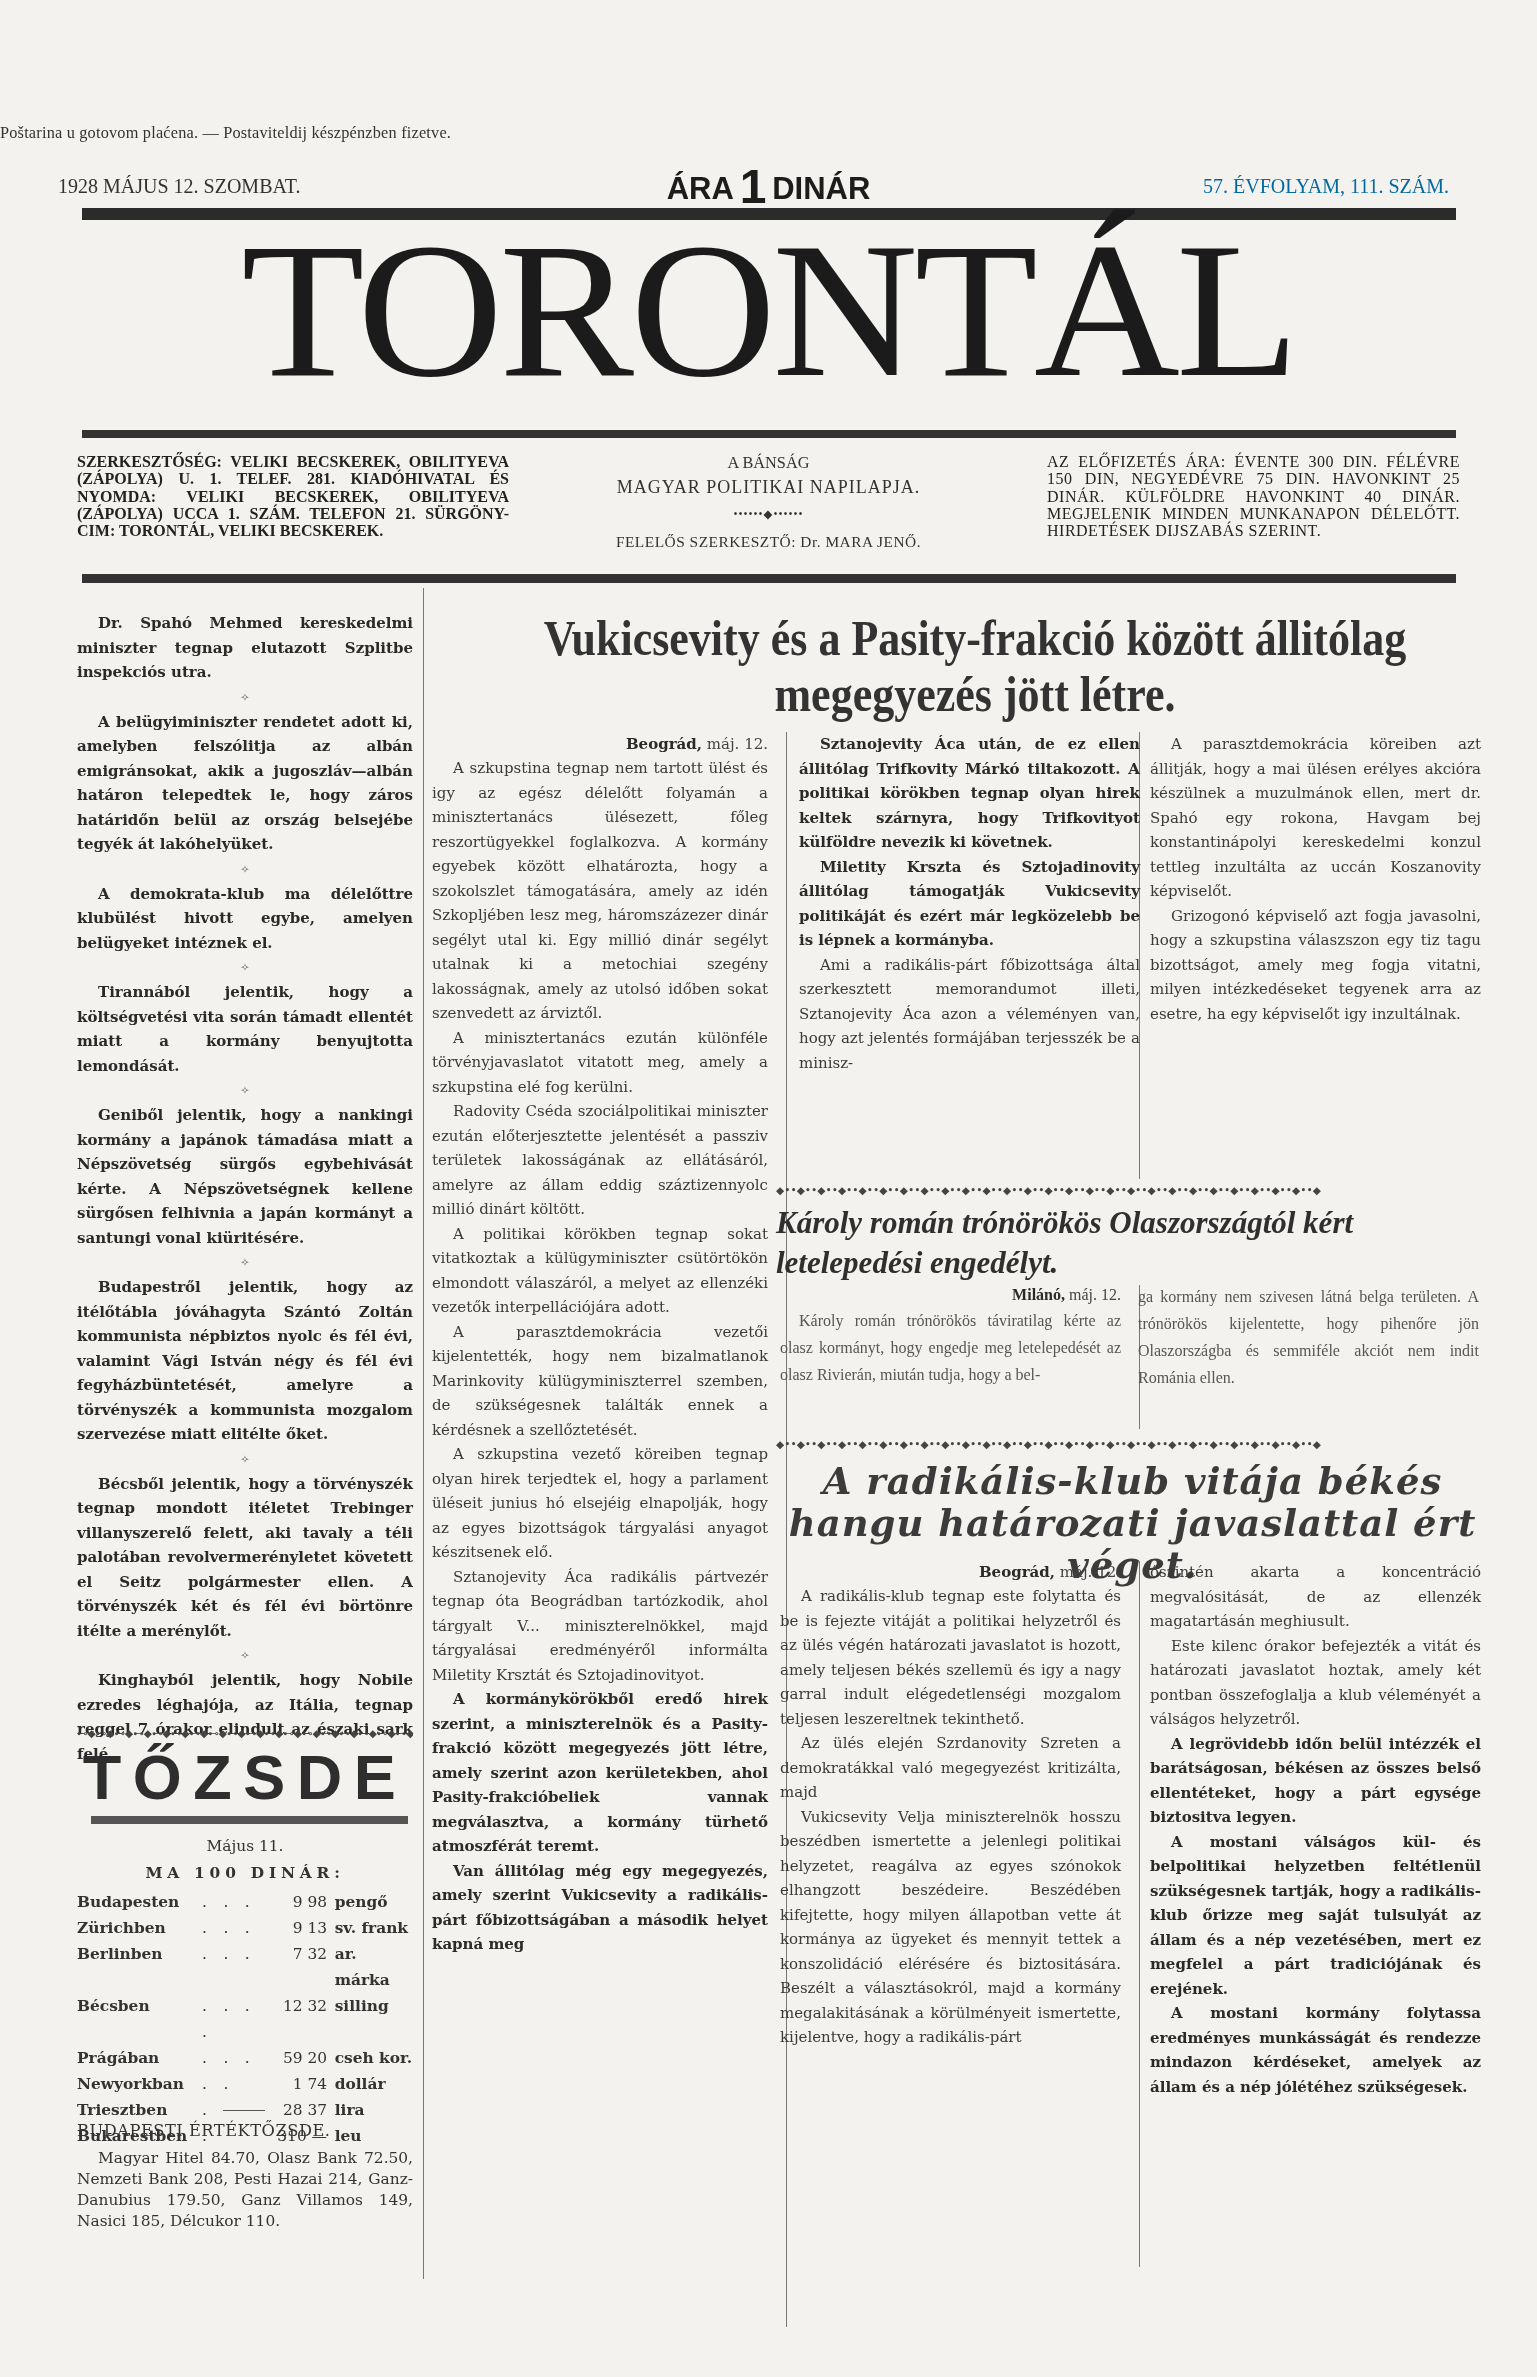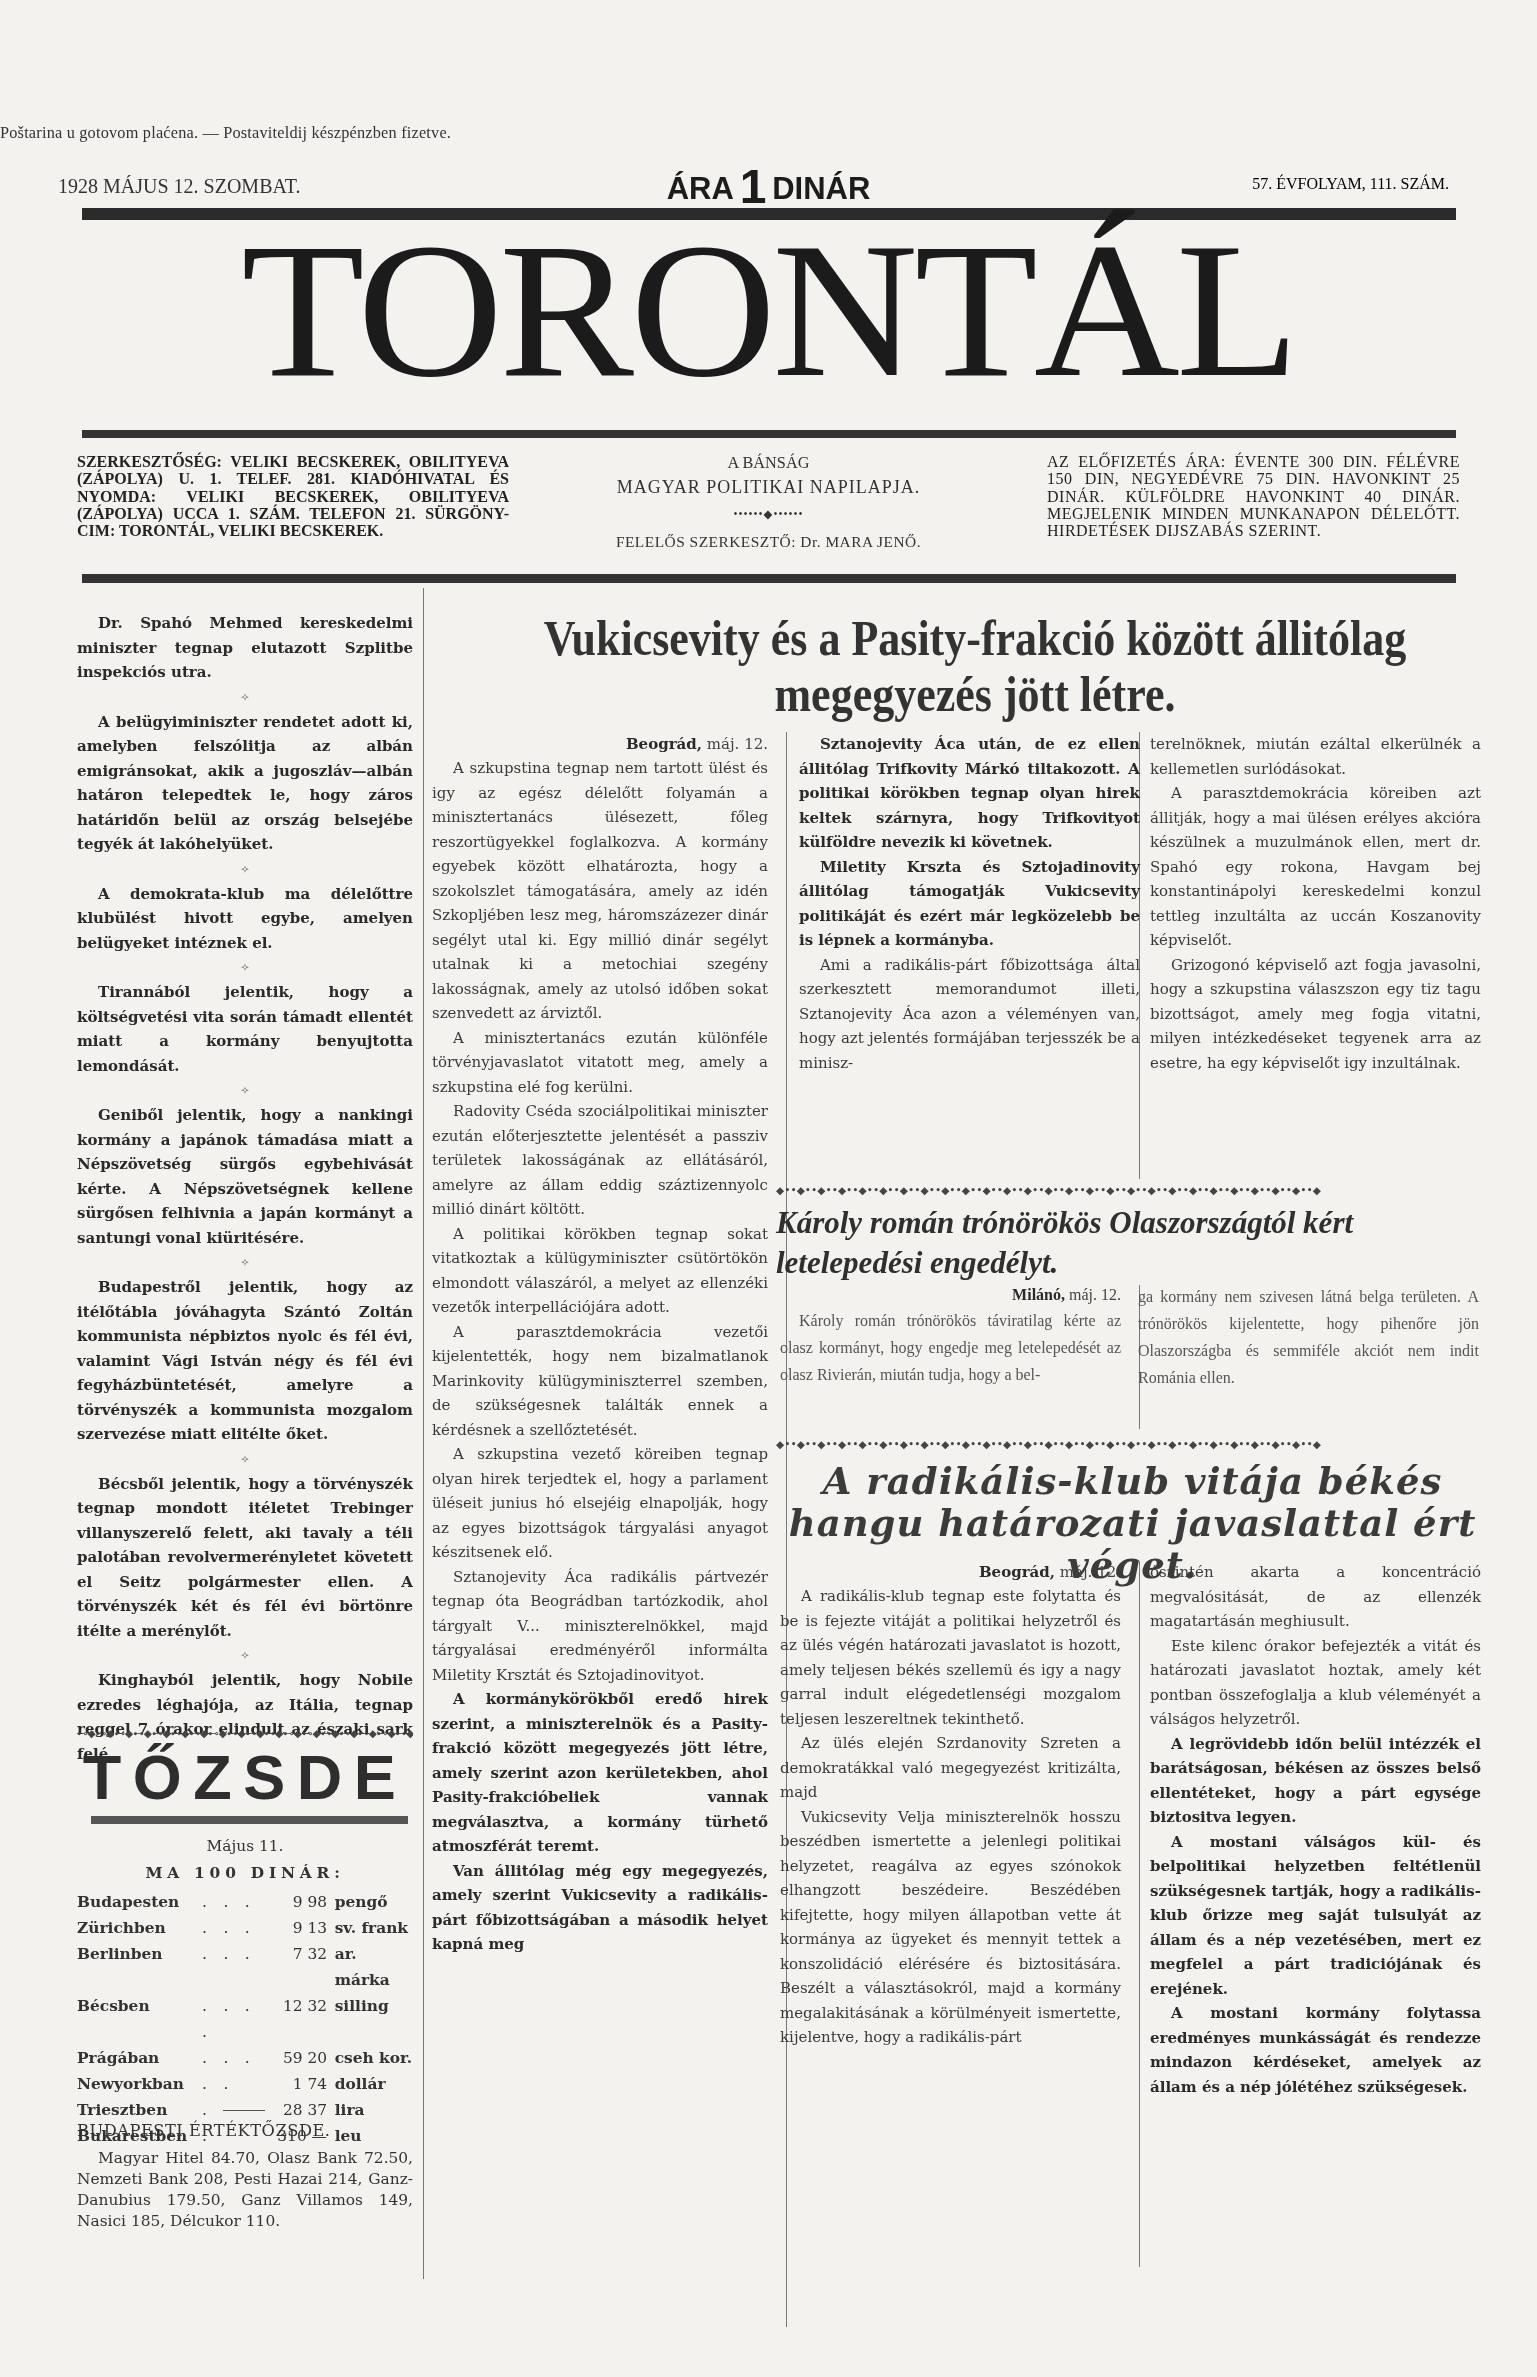--- a/index.html
+++ b/index.html
@@ -8,21 +8,21 @@
     background: #f3f2ee;
     font-family: "DejaVu Serif", "Liberation Serif", serif;
     color: #2a2a2a;
     position: relative;
   }
   .abs { position: absolute; }
   .postal { top: 123px; left: 0; width: 1537px; text-align: left; font-family: "Liberation Serif", serif; font-size: 16.3px; color: #333; letter-spacing: 0.2px; }
   .dateline { top: 175px; left: 58px; font-family: "Liberation Serif", serif; font-size: 20px; color: #333; }
   .price { top: 159px; left: 0; width: 1537px; text-align: center; font-family: "Liberation Sans", sans-serif; font-weight: bold; font-size: 31px; color: #1c1c1c; }
   .price .big { font-size: 48px; vertical-align: -3.8px; margin: 0 5.8px; }
-  .volume { top: 175px; right: 88px; font-family: "Liberation Serif", serif; font-size: 16px; color: #000000; margin-left: 45px; }
+  .volume { top: 175px; right: 88px; font-family: "Liberation Serif", serif; font-size: 20px; color: #0369a1; margin-left: 45px; }
   .rule-thick { left: 82px; width: 1374px; height: 11.5px; background: #2b2b2b; }
   .masthead { top: 209px; left: 0; width: 1537px; text-align: center; font-family: "Liberation Serif", serif; font-size: 202px; line-height: 202px; letter-spacing: -3.8px; color: #1b1b1b; transform: scaleY(0.95); }
   .mast-rule { left: 82px; width: 1374px; height: 7.7px; background: #333; }
   .info-left { top: 453px; left: 77px; width: 432px; font-family: "Liberation Serif", serif; font-weight: bold; font-size: 16px; line-height: 17.3px; color: #222; text-align: justify; }
   .info-center { top: 453px; left: 538px; width: 461px; text-align: center; font-family: "Liberation Serif", serif; font-size: 16.3px; color: #333; }
   .info-center .l1 { font-size: 16.3px; }
   .info-center .l2 { font-size: 18px; margin-top: 3.8px; letter-spacing: 1px; }
   .info-center .orn { margin: 9.6px 0 11.5px; font-size: 11.5px; letter-spacing: 1px; }
   .info-center .l3 { font-size: 15.4px; letter-spacing: 0.5px; }
   .info-right { top: 453px; left: 1047px; width: 413px; font-family: "Liberation Serif", serif; font-size: 16px; line-height: 17.3px; color: #222; text-align: justify; letter-spacing: 0.5px; }
@@ -185,21 +185,20 @@
       <p class="bold">A kormánykörökből eredő hirek szerint, a miniszterelnök és a Pasity-frakció között megegyezés jött létre, amely szerint azon kerületekben, ahol Pasity-frakcióbeliek vannak megválasztva, a kormány türhető atmoszférát teremt.</p>
       <p class="bold">Van állitólag még egy megegyezés, amely szerint Vukicsevity a radikális-párt főbizottságában a második helyet kapná meg</p>
     </div>
 </div>
 <div class="abs col col3" id="a1c3">
     <p class="bold">Sztanojevity Áca után, de ez ellen állitólag Trifkovity Márkó tiltakozott. A politikai körökben tegnap olyan hirek keltek szárnyra, hogy Trifkovityot külföldre nevezik ki követnek.</p>
     <p class="bold">Miletity Krszta és Sztojadinovity állitólag támogatják Vukicsevity politikáját és ezért már legközelebb be is lépnek a kormányba.</p>
     <p>Ami a radikális-párt főbizottsága által szerkesztett memorandumot illeti, Sztanojevity Áca azon a véleményen van, hogy azt jelentés formájában terjesszék be a minisz-</p>
   </div>
 <div class="abs col col4" id="a1c4">
-    <p style="text-indent: 0px;">terelnöknek, miután ezáltal elkerülnék a kellemetlen surlódásokat.</p>
     <p>A parasztdemokrácia köreiben azt állitják, hogy a mai ülésen erélyes akcióra készülnek a muzulmánok ellen, mert dr. Spahó egy rokona, Havgam bej konstantinápolyi kereskedelmi konzul tettleg inzultálta az uccán Koszanovity képviselőt.</p>
     <p>Grizogonó képviselő azt fogja javasolni, hogy a szkupstina válaszszon egy tiz tagu bizottságot, amely meg fogja vitatni, milyen intézkedéseket tegyenek arra az esetre, ha egy képviselőt igy inzultálnak.</p>
   </div>
 
 <div class="abs ornament" style="top:1184px;">◆••◆••◆••◆••◆••◆••◆••◆••◆••◆••◆••◆••◆••◆••◆••◆••◆••◆••◆••◆••◆••◆••◆••◆••◆••◆••◆</div>
 
 <div class="abs headline2">Károly román trónörökös Olaszországtól kért letelepedési engedélyt.</div>
 <div class="abs small-col k1">
   <div class="dl" style="font-family:'Liberation Serif',serif;font-size:16px;"><b>Milánó,</b> <span>máj. 12.</span></div>
   <p>Károly román trónörökös táviratilag kérte az olasz kormányt, hogy engedje meg letelepedését az olasz Rivierán, miután tudja, hogy a bel-</p>

